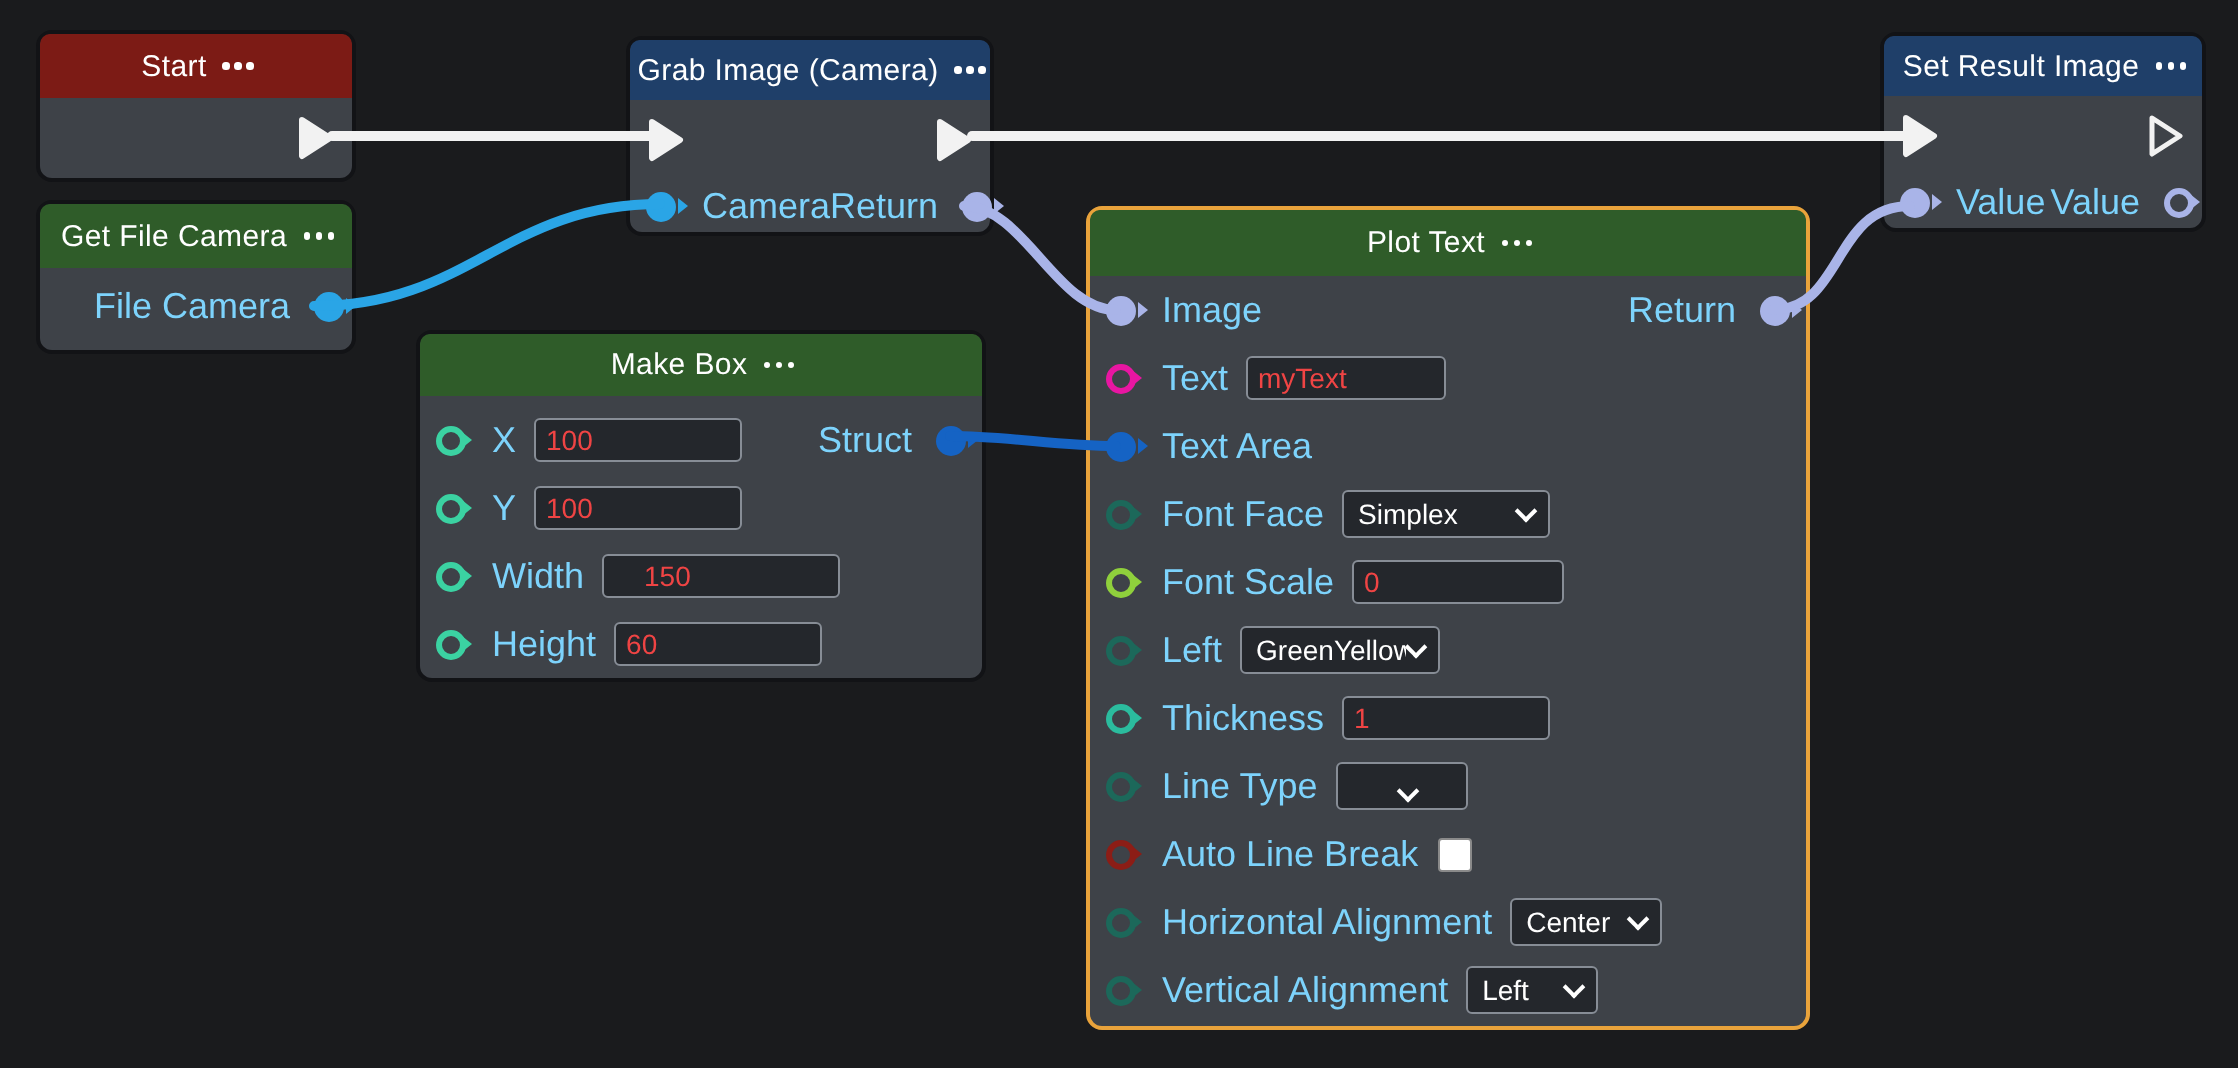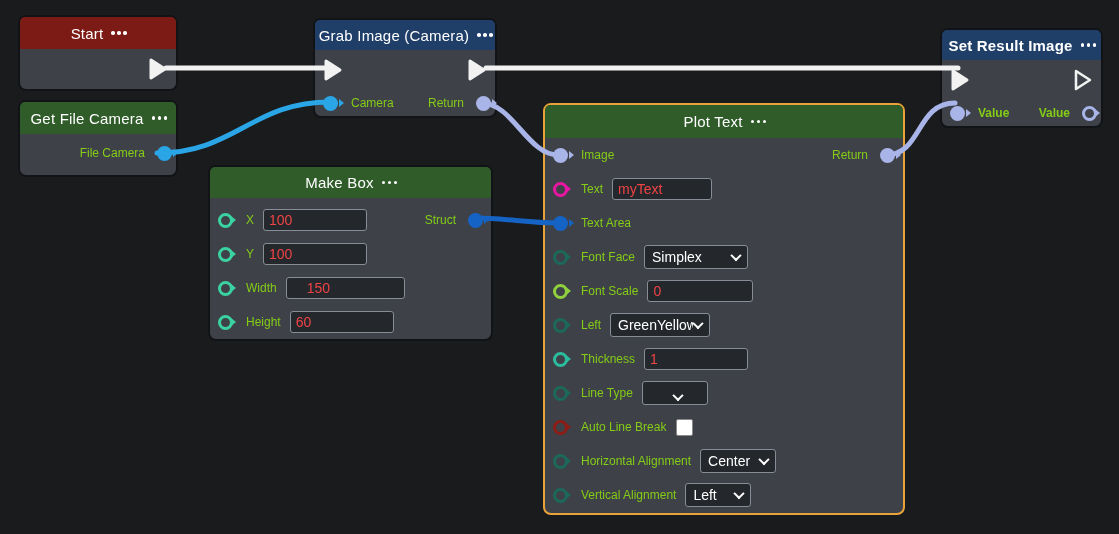--- a/index.html
+++ b/index.html
@@ -25,21 +25,21 @@
   .node-title { color:#fff; font-size:15px; white-space:nowrap; letter-spacing:.2px; }
   .menu-dots { width:16px; height:4px; flex:none; margin-left:8px; cursor:pointer; }
   .menu-dots::before {
     content:""; display:block; width:3.5px; height:3.5px; border-radius:50%;
     background:#fff; box-shadow:6px 0 0 #fff, 12px 0 0 #fff;
   }
   
   .row { display:flex; align-items:center; height:34px; padding:0 4px 0 8px; }
   .row.h41 { height:38px; }
   .row.h26 { height:26px; }
-  .label { color:#84cc16; font-size:12px; margin-left:13px; white-space:nowrap; }
+  .label { color:#7dd3fc; font-size:18px; margin-left:13px; white-space:nowrap; }
   .out-group { margin-left:auto; display:flex; align-items:center; }
   .out-group .label { margin-left:0; margin-right:12px; }
   .port {
     width:15px; height:15px; border-radius:50%; position:relative; flex:none;
     box-sizing:border-box; cursor:crosshair;
   }
   .port.filled { background:var(--c); }
   .port.ring { border:3px solid var(--c); }
   .port::after {
     content:""; position:absolute; left:calc(100% + 1px); top:50%;
@@ -261,21 +261,21 @@
     <div class="row">
       <span class="port ring" style="--c: #1c685a;"></span>
       <span class="label">Vertical Alignment</span>
       <div class="select" style="width:66px;">
         <span class="sel-text">Left</span>
         <span class="chevron"></span>
       </div>
     </div>
   </div>
 
-  <div class="node" style="left:940px; top:28px; width:163px; height:100px;font-weight:bold;">
+  <div class="node" style="left:940px; top:16px; width:163px; height:100px;">
     <div class="node-header h30" style="--c: #1f3f69;">
       <span class="node-title">Set Result Image</span>
       <span class="menu-dots"></span>
     </div>
     <div class="exec-row">
       <span class="exec-pin" style="--c: #f2f2f2;">
         <svg width="20" height="24" viewBox="0 0 20 24">
             <polygon class="tri-fill" points="3,3 17,12 3,21"></polygon>
           </svg>
       </span>

